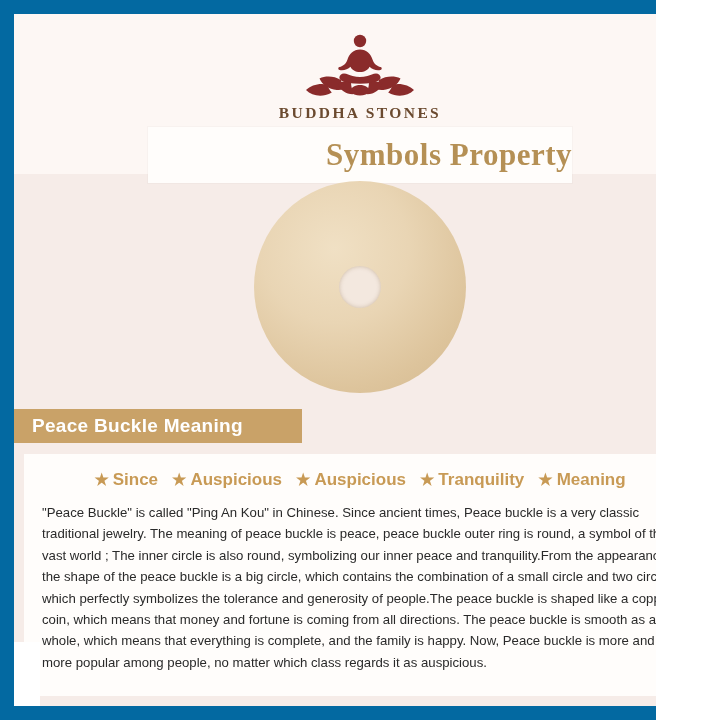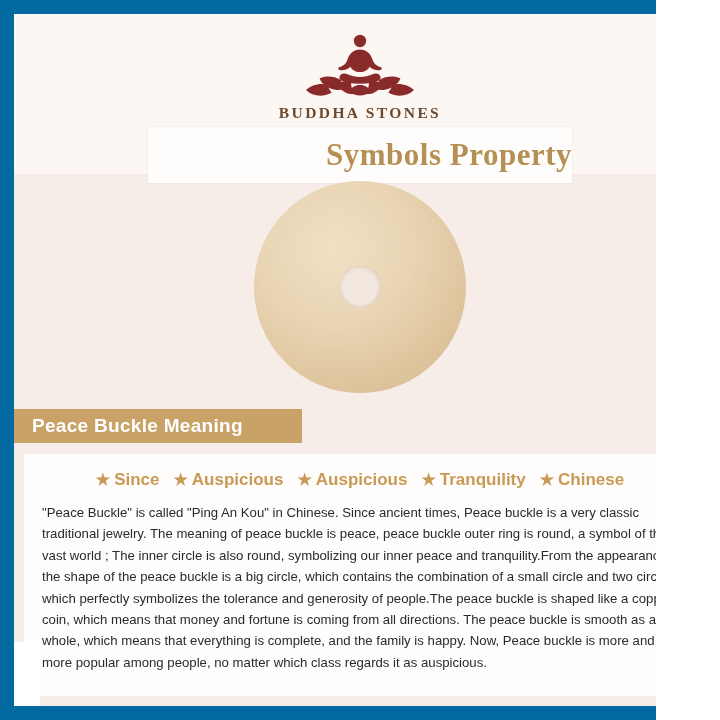--- a/index.html
+++ b/index.html
@@ -264,21 +264,21 @@
         <div class="kw">
           <span class="star">★</span>
           <span>Auspicious</span>
         </div>
         <div class="kw">
           <span class="star">★</span>
           <span>Tranquility</span>
         </div>
         <div class="kw">
           <span class="star">★</span>
-          <span>Chinese</span>
+          <span>Meaning</span>
         </div>
       </div>
 
       <div class="body-text">"Peace Buckle" is called "Ping An Kou" in Chinese. Since ancient times, Peace buckle is a very classic traditional jewelry. The meaning of peace buckle is peace, peace buckle outer ring is round, a symbol of the vast world ; The inner circle is also round, symbolizing our inner peace and tranquility.From the appearance, the shape of the peace buckle is a big circle, which contains the combination of a small circle and two circles, which perfectly symbolizes the tolerance and generosity of people.The peace buckle is shaped like a copper coin, which means that money and fortune is coming from all directions. The peace buckle is smooth as a whole, which means that everything is complete, and the family is happy. Now, Peace buckle is more and more popular among people, no matter which class regards it as auspicious.</div>
     </div>
 
     <div class="corner-bl"></div>
   </div>
 </div>
 

